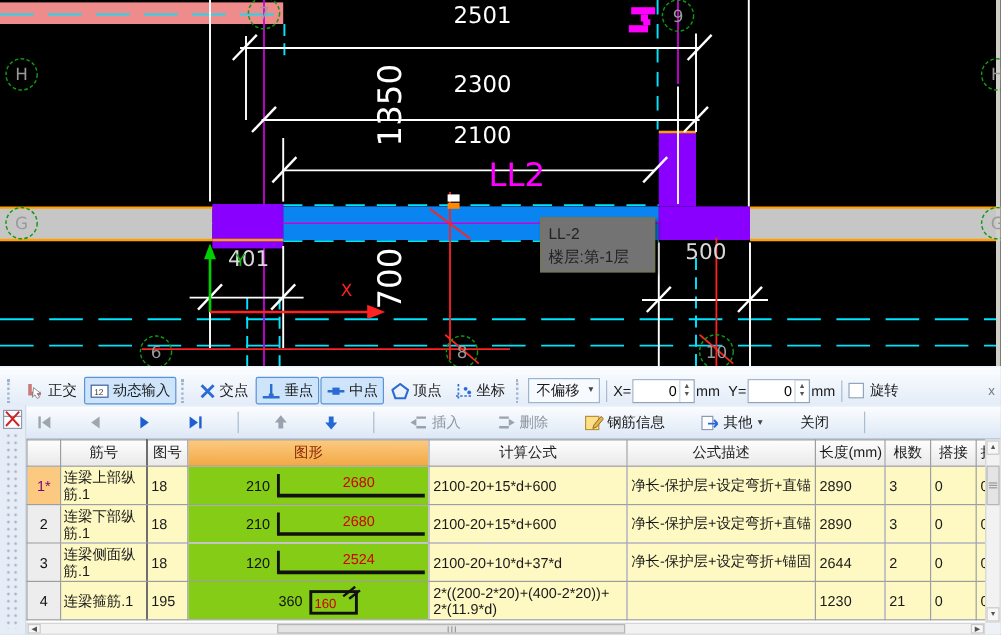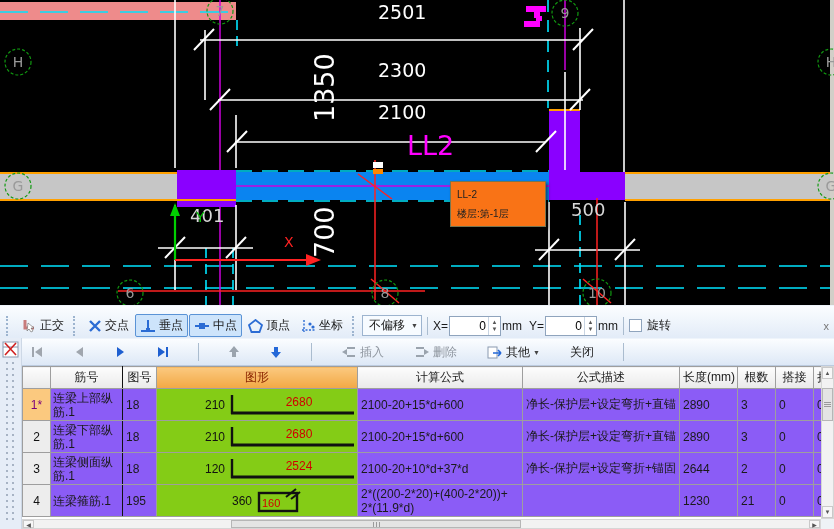--- a/index.html
+++ b/index.html
@@ -1,22 +1,22 @@
 <!DOCTYPE html>
 <html><head>
 <meta charset="utf-8">
 <style>
 *{margin:0;padding:0;box-sizing:border-box}
 html,body{background:#d8d8d8}
 #app{position:relative;width:834px;height:529px;overflow:hidden;background:#e6edf7;
   font-family:"Liberation Sans","DejaVu Sans",sans-serif;font-size:12px;color:#1a1a1a}
 
 #cad{position:absolute;left:0;top:0;width:834px;height:305px;background:#000}
-#tooltip{position:absolute;left:450px;top:181px;width:96px;height:46px;background:#f97316;
-  border:1px solid #767651;padding:3px 6px;line-height:19px;font-size:10px;color:#222;
+#tooltip{position:absolute;left:450px;top:181px;width:96px;height:46px;background:#737373;
+  border:1px solid #767651;padding:3px 6px;line-height:19px;font-size:13px;color:#222;
   box-shadow:2px 2px 3px rgba(0,0,0,.45)}
 
 .bar{position:absolute;display:flex;align-items:center;background:linear-gradient(#fbfdff,#dde8f6);
   border-top:1px solid #eef4fb;border-bottom:1px solid #bccbdf;white-space:nowrap}
 #snapbar{left:0;top:305px;width:834px;height:41px;padding:0 3px;gap:1px}
 #editbar{left:22px;top:338px;width:812px;height:28px;padding:0 4px;gap:20px}
 .grip{width:6px;height:20px;border-left:2px dotted #9db4cf;margin:0 3px;flex:0 0 auto}
 .sep{width:1px;height:18px;background:#aabccf;margin:0 4px;flex:0 0 auto}
 .tbtn{display:flex;align-items:center;gap:3px;padding:2px 4px;border:1px solid transparent;
   border-radius:2px;flex:0 0 auto}
@@ -41,21 +41,21 @@
   background-image:radial-gradient(#a7b3c4 1px,transparent 1.3px);background-size:6px 6px}
 #leftstrip .panelicon{position:absolute;left:2px;top:3px}
 
 #tablewrap{position:absolute;left:22px;top:366px;width:799px;height:153px;background:#fff}
 table{border-collapse:collapse;table-layout:fixed;width:799px}
 th,td{border:1px solid #9e9e9e;overflow:hidden;white-space:nowrap;font-size:12px;
   font-weight:normal;padding:1px 3px;vertical-align:middle}
 thead th{height:22px;background:linear-gradient(#fdfdfd,#e9e9e9);}
 th.shape-h{background:linear-gradient(#fbc97f,#f2a844);color:#8b2500}
 tbody tr{height:32px}
-td.g{background:#8b5cf6}
+td.g{background:#fef9c3}
 td.t{background:#84cc16}
 td.rownum{background:#ededed;text-align:center;color:#111}
 td.rownum.sel{background:#fbc97f;color:#7b007b}
 td.cname{border-right:1.5px solid #111;white-space:normal;word-break:break-all;line-height:14px;padding:0 2px}
 td.formula div{line-height:14px}
 .shapecell{display:flex;align-items:center;gap:4px;padding-left:2px}
 .shapecell .slab{color:#111}
 
 #vscroll{position:absolute;left:821px;top:366px;width:13px;height:153px;background:#f2f2f2;border:1px solid #d6d6d6}
 #hscroll{position:absolute;left:22px;top:519px;width:799px;height:10px;background:#f2f2f2;border:1px solid #d6d6d6;display:flex;align-items:stretch}
@@ -233,20 +233,27 @@
 
   <div id="snapbar" class="bar">
     <span class="grip"></span>
     <span class="tbtn">
       <svg width="16" height="16">
           <path d="M4 2 v8 h9" stroke="#c87c7c" stroke-width="3" fill="none"></path>
           <path d="M7 5 l6 5 h-3 l2 3 -2 1 -2 -3 -2 2 z" fill="#fff" stroke="#666" stroke-width="0.6"></path>
         </svg>
       <span class="lbl">正交</span>
     </span>
+    <span class="tbtn on">
+      <svg width="16" height="16">
+          <rect x="1" y="3" width="14" height="10" fill="#fff" stroke="#4060a0"></rect>
+          <text x="3.5" y="11" font-size="7" fill="#333">12</text>
+        </svg>
+      <span class="lbl">动态输入</span>
+    </span>
     <span class="grip"></span>
     <span class="tbtn">
       <svg width="14" height="14">
           <path d="M2 2 L12 12 M12 2 L2 12" stroke="#2b6cd4" stroke-width="2.4"></path>
         </svg>
       <span class="lbl">交点</span>
     </span>
     <span class="tbtn on">
       <svg width="16" height="14">
           <line x1="1" y1="12" x2="15" y2="12" stroke="#2b6cd4" stroke-width="2"></line>
@@ -353,20 +360,27 @@
         </svg>
       <span>插入</span>
     </span>
     <span class="tbtn dis">
       <svg width="16" height="14">
           <line x1="2" y1="3" x2="10" y2="3" stroke="#9aa3ad" stroke-width="2"></line>
           <line x1="2" y1="11" x2="10" y2="11" stroke="#9aa3ad" stroke-width="2"></line>
           <polygon points="15,7 10,4 10,10" fill="#9aa3ad"></polygon>
         </svg>
       <span>删除</span>
+    </span>
+    <span class="tbtn">
+      <svg width="16" height="14">
+          <rect x="1" y="2" width="11" height="11" fill="#ffe08a" stroke="#b8923a"></rect>
+          <path d="M8 9 L14 2 l2 2 -6 7 -3 1 z" fill="#e8b34b" stroke="#8a6a20" stroke-width="0.8"></path>
+        </svg>
+      <span>钢筋信息</span>
     </span>
     <span class="tbtn">
       <svg width="16" height="14">
           <rect x="1" y="2" width="9" height="11" fill="#fff" stroke="#8a9ab0"></rect>
           <path d="M6 8 H14 M14 8 l-3 -3 M14 8 l-3 3" stroke="#2468d8" stroke-width="1.6" fill="none"></path>
         </svg>
       <span>其他</span>
       <span class="caret">▼</span>
     </span>
     <span class="tbtn">

